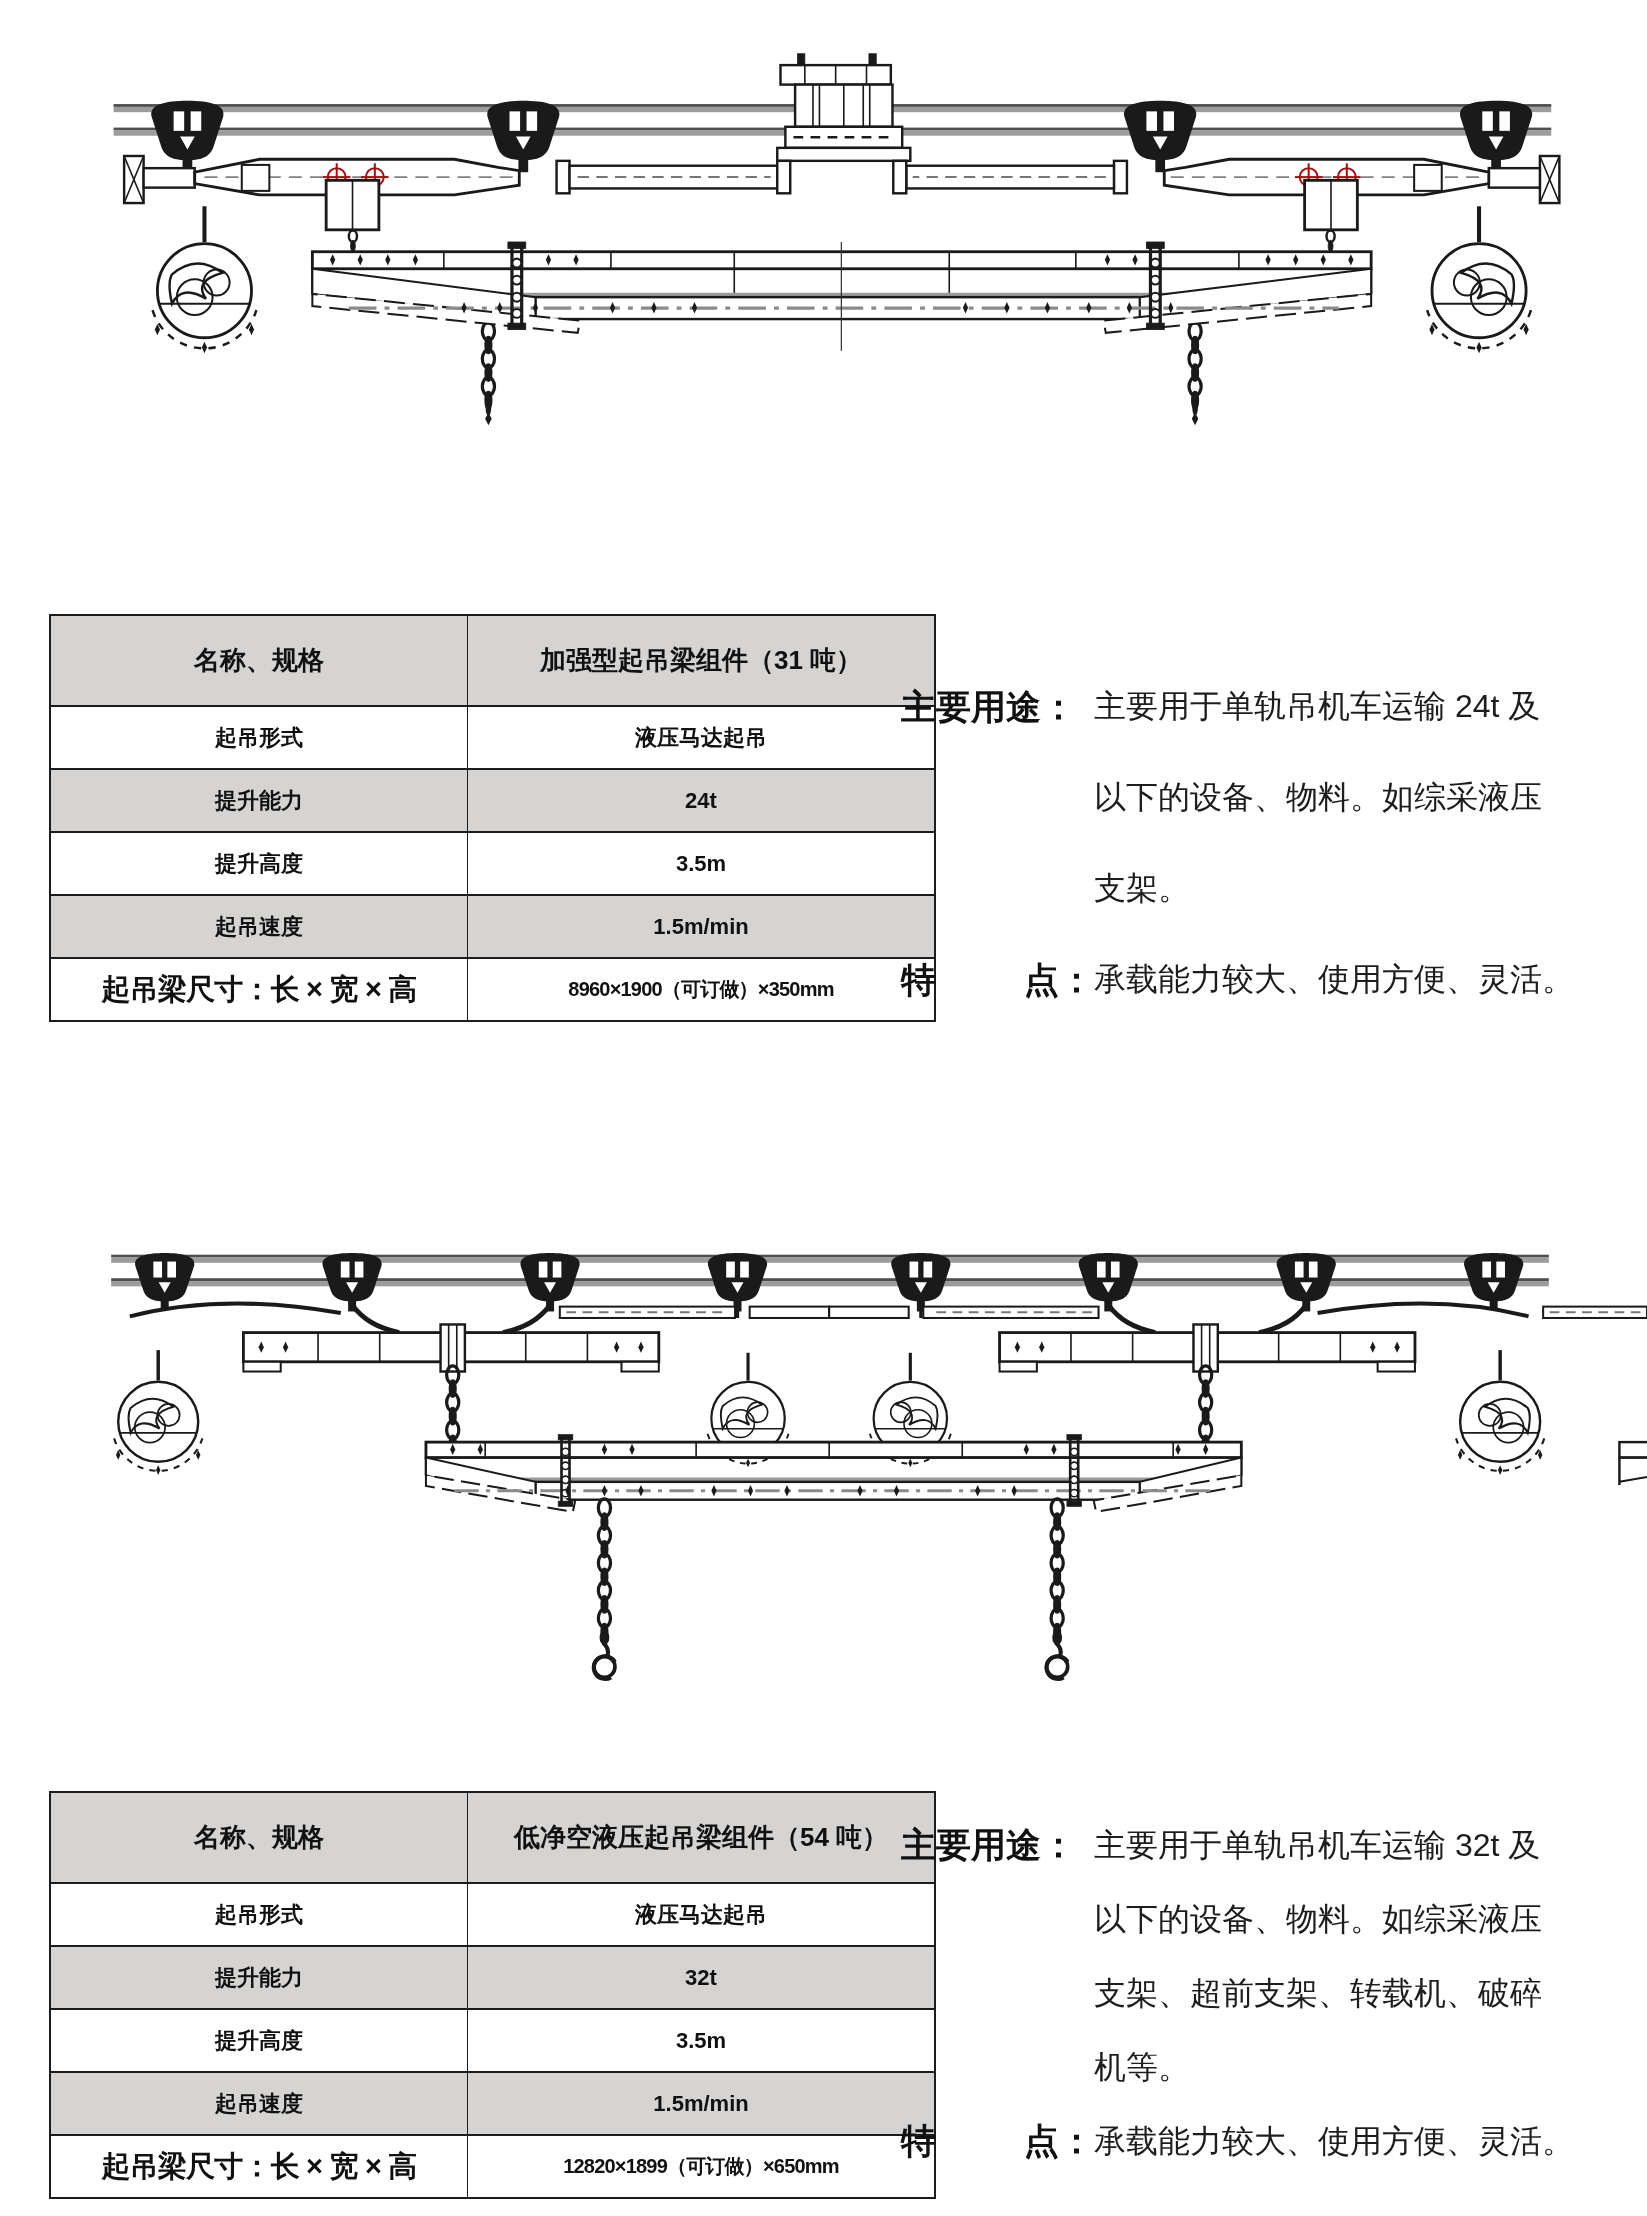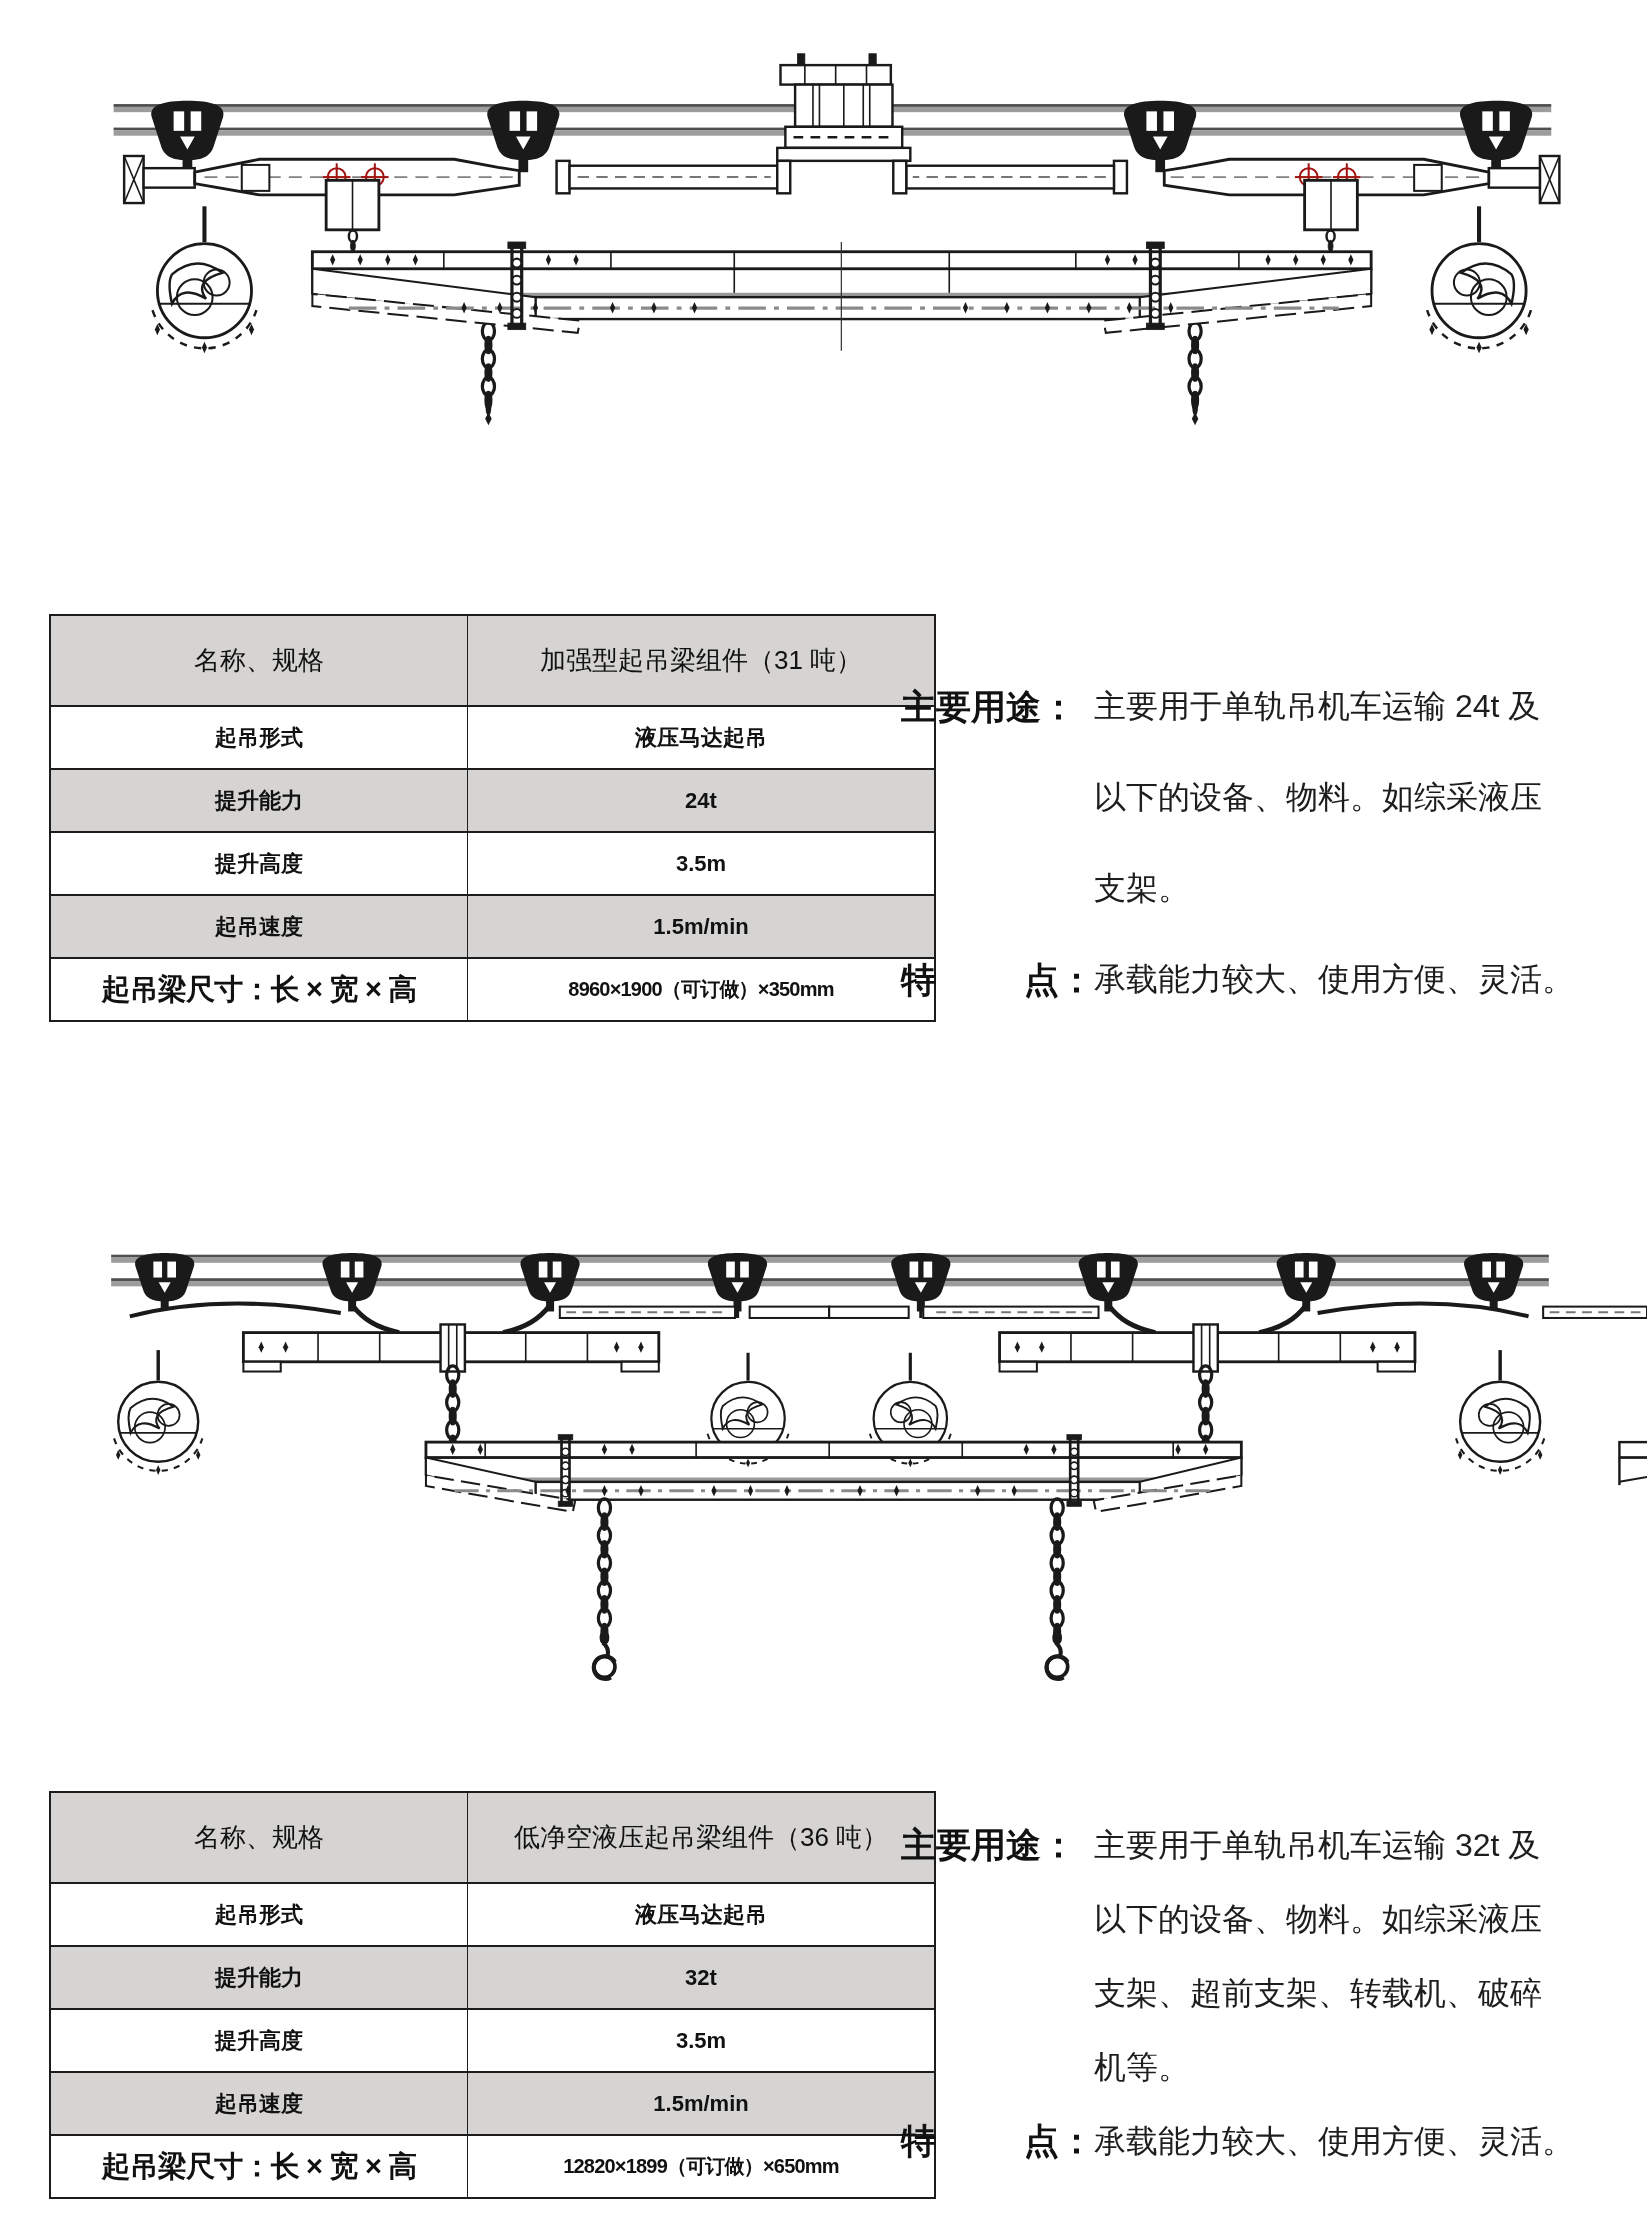--- a/index.html
+++ b/index.html
@@ -12,21 +12,21 @@
   svg{position:absolute;left:0;}
   
   .spec-table{position:absolute;left:49px;width:856px;border-collapse:collapse;
               table-layout:fixed;background:#fff;}
   .spec-table td{border:1.6px solid var(--tbl-border);text-align:center;vertical-align:middle;
                  color:#111;font-size:22px;padding:0 6.5px;overflow:hidden;}
   .spec-table tr td{border-top-width:2.4px;border-bottom-width:2.4px;}
   .spec-table{border:2.4px solid var(--tbl-border);}
   .spec-table .c1{width:403px;font-weight:600;}
   .spec-table .c2{width:453px;font-weight:bold;}
-  .spec-table tr.hdr td{height:89px;background:var(--tbl-gray);font-weight:400;font-size:26px;}
+  .spec-table tr.hdr td{height:89px;background:var(--tbl-gray);font-weight:700;font-size:26px;}
   .spec-table tr.r td{height:61px;}
   .spec-table tr.alt td{background:var(--tbl-gray);}
   .spec-table tr.last td.c1{font-size:29px;letter-spacing:-0.8px;}
   .spec-table tr.last td.c2{font-size:20px;letter-spacing:-0.8px;}
   
   .desc{position:absolute;left:901px;width:751px;color:#1d1d1d;}
   .desc .row{display:flex;align-items:flex-start;}
   .desc .lbl{flex:0 0 193px;font-weight:700;font-size:35px;color:#111;white-space:nowrap;}
   .desc .lbl.spread{display:flex;justify-content:space-between;padding-right:0;}
   .desc .txt{flex:1;font-size:32px;font-weight:400;}
@@ -372,21 +372,21 @@
     <g>
       <use href="#hchain" transform="translate(745,368)"></use>
       <use href="#hchain" transform="translate(1303,368)"></use>
     </g>
   </svg>
 
   <table class="spec-table" style="top:1791px">
     <tbody>
         <tr class="hdr">
       <td class="c1">名称、规格</td>
-      <td class="c2">低净空液压起吊梁组件（36 吨）</td>
+      <td class="c2">低净空液压起吊梁组件（54 吨）</td>
     </tr>
     <tr class="r">
       <td class="c1">起吊形式</td>
       <td class="c2">液压马达起吊</td>
     </tr>
     <tr class="r alt">
       <td class="c1">提升能力</td>
       <td class="c2">32t</td>
     </tr>
     <tr class="r">

